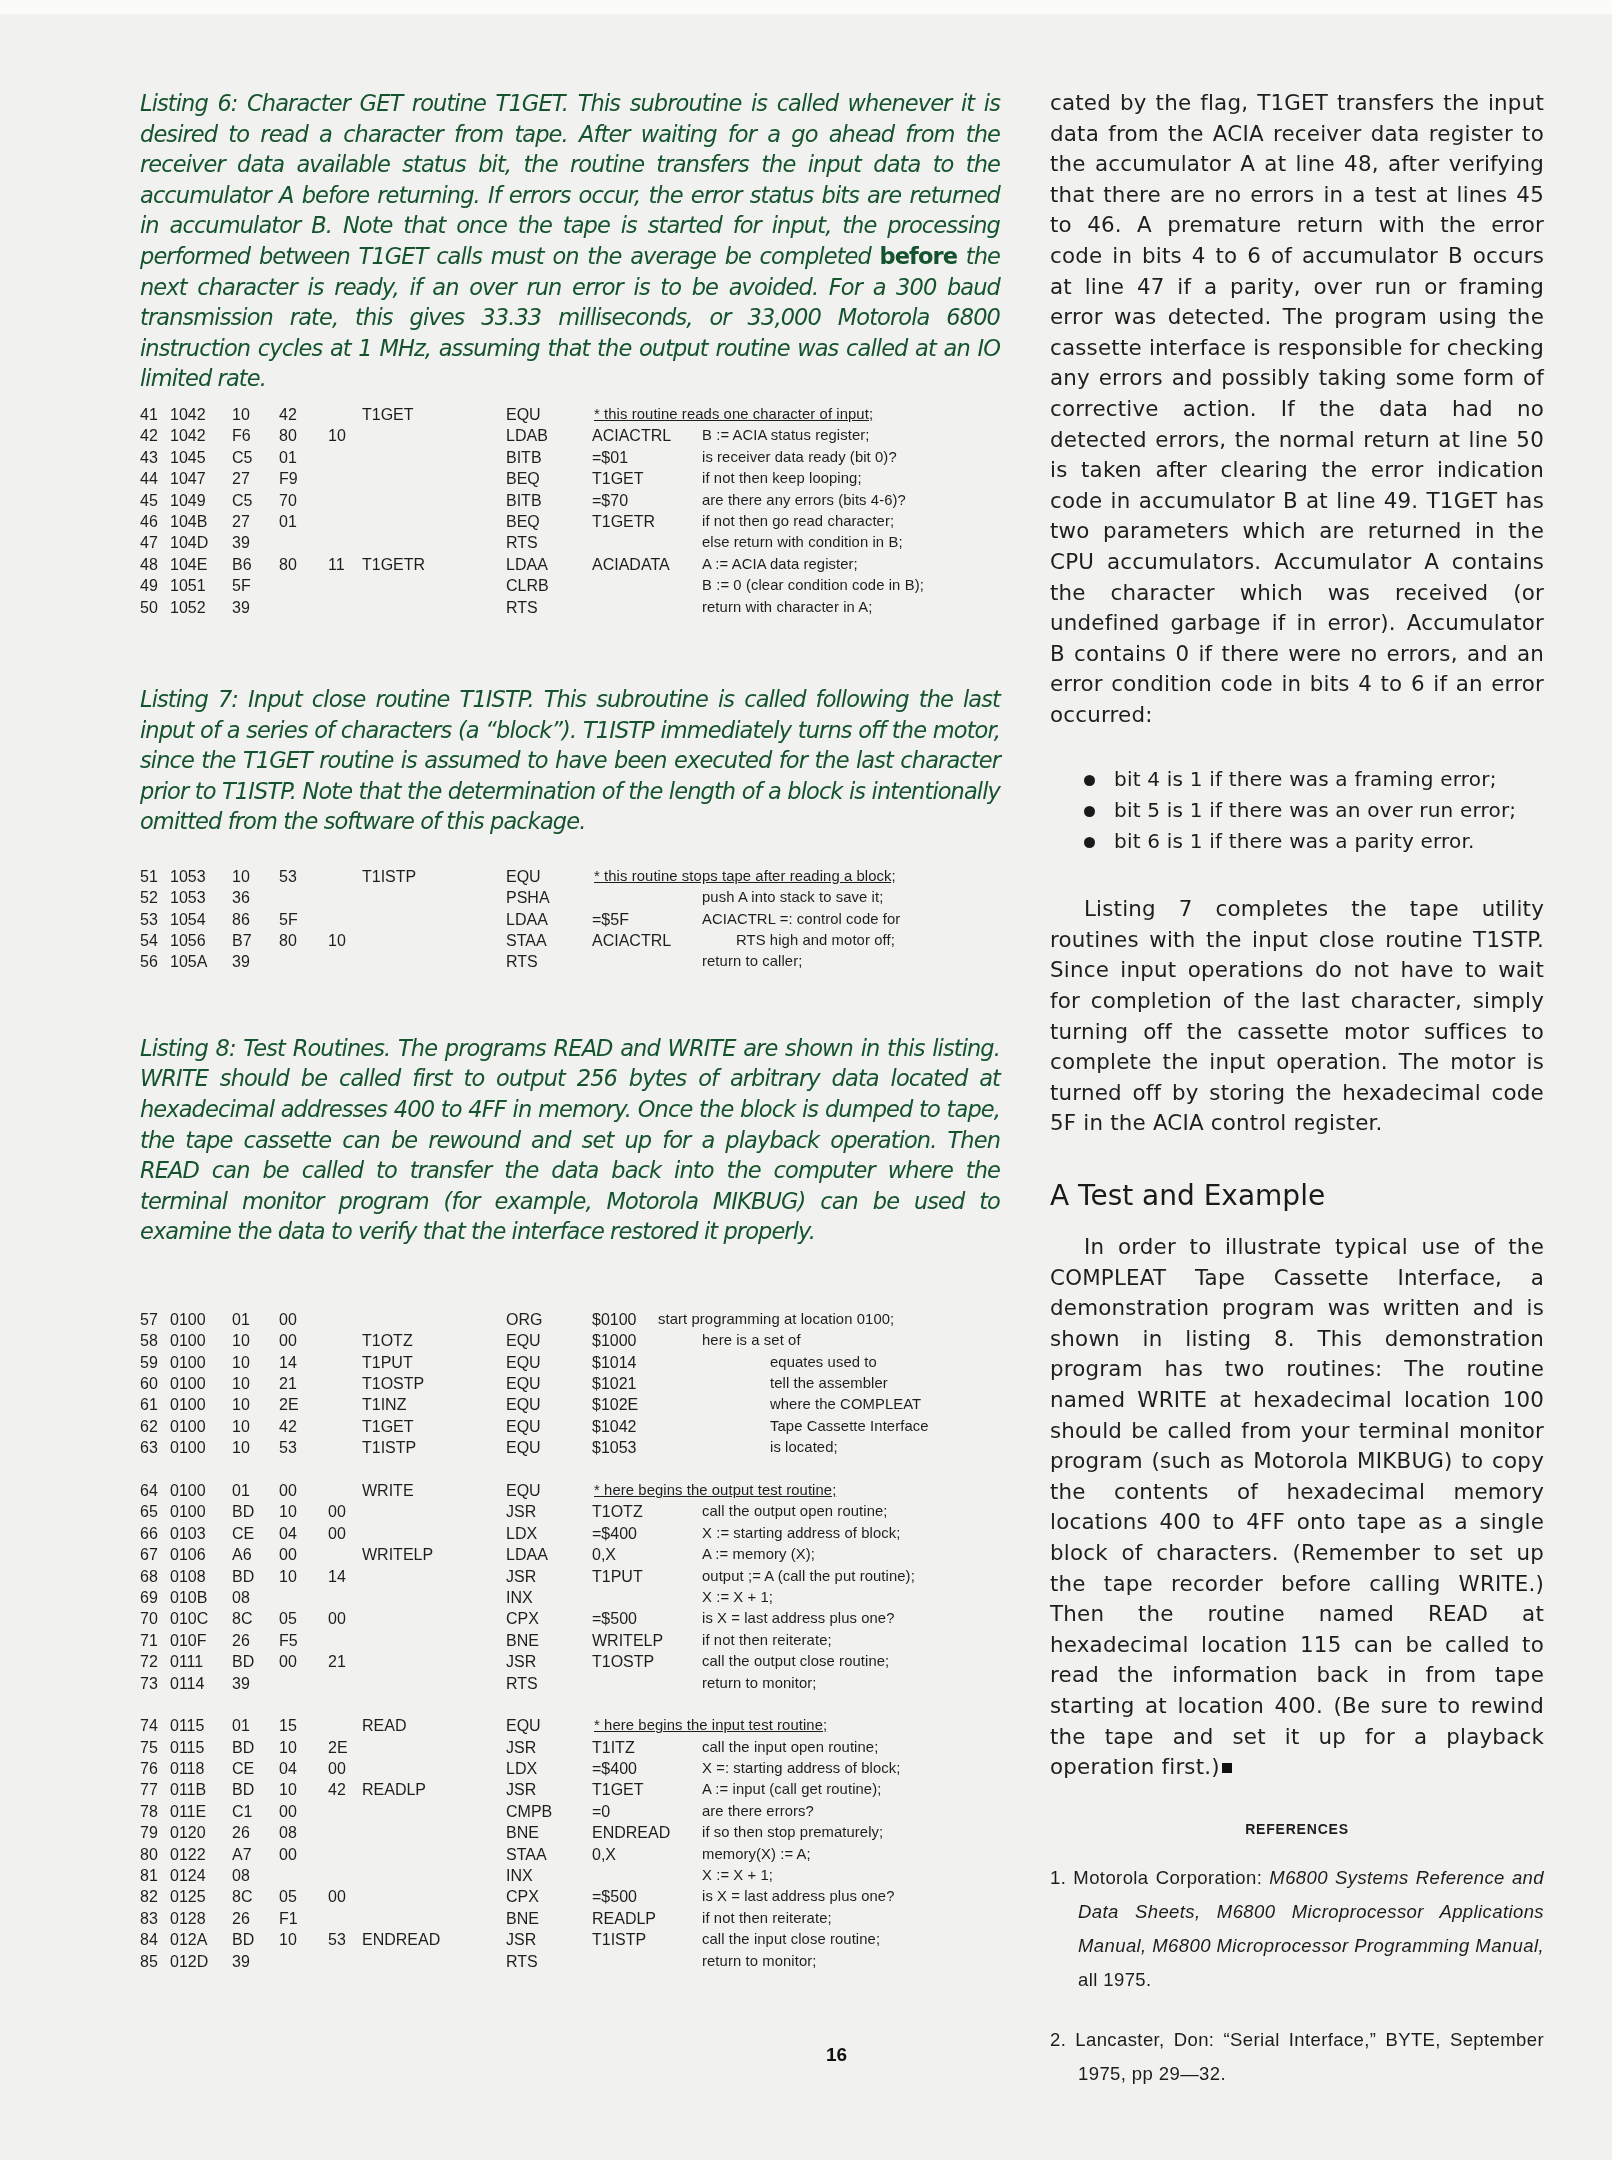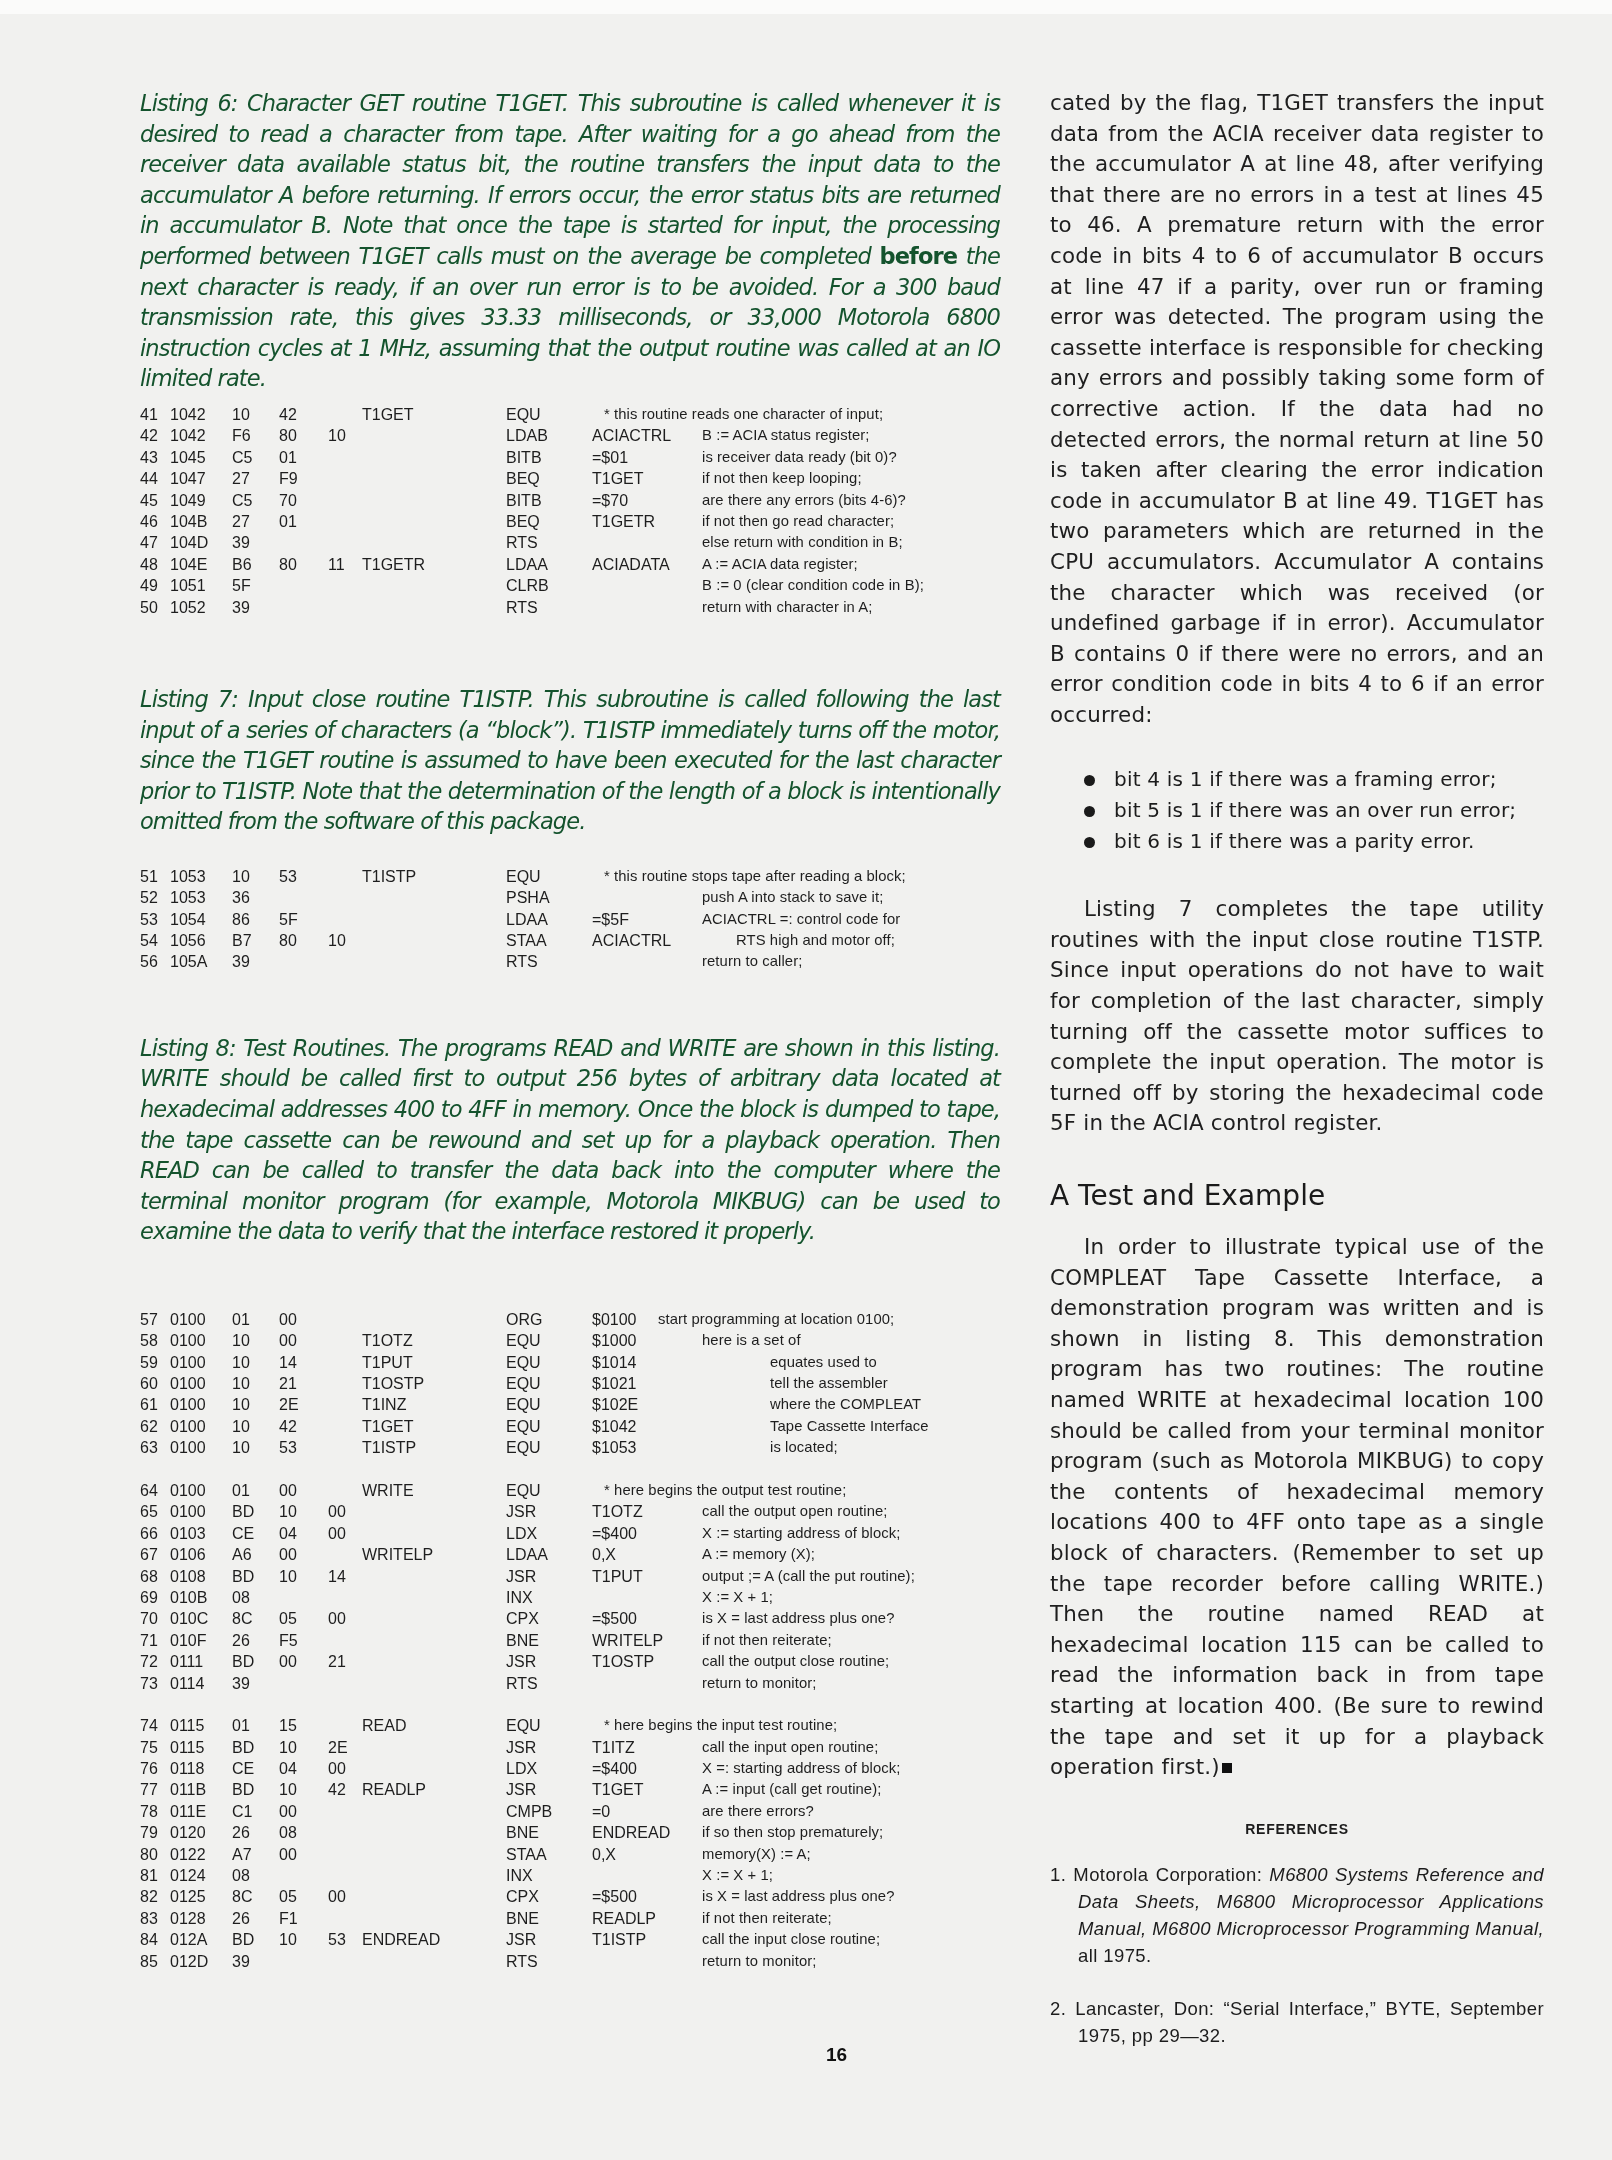--- a/index.html
+++ b/index.html
@@ -43,21 +43,21 @@
   .row span { position: absolute; top: 0; }
   .c-ln { left: 0px; }
   .c-addr { left: 30px; }
   .c-b1 { left: 92px; }
   .c-b2 { left: 139px; }
   .c-b3 { left: 188px; }
   .c-lbl { left: 222px; }
   .c-op { left: 366px; }
   .c-opd { left: 452px; }
   .c-cmt { left: 562px; font-size: 14.8px; letter-spacing: 0.1px; }
-  .c-cmt.star { left: 464px; }
+  .c-cmt.star { left: 454px; text-decoration: underline; }
   .c-cmt.ind1 { left: 562px; }
   .c-cmt.ind2 { left: 596px; }
   .c-cmt.ind3 { left: 630px; }
   .c-cmt.start { left: 518px; }
   .spacer { height: 21.4px; }
 
   .body-text {
     font-family: "DejaVu Sans", sans-serif;
     font-size: 21.4px;
     line-height: 30.6px;
@@ -81,21 +81,21 @@
     font-family: "DejaVu Sans", sans-serif;
     font-size: 28px; margin: 0; font-weight: normal; color: #1a1a1a;
   }
   .refs-head {
     font-family: "Liberation Sans", sans-serif;
     font-weight: bold; font-size: 14px; letter-spacing: 0.8px;
     text-align: center; margin: 0;
   }
   .ref {
     font-family: "Liberation Sans", sans-serif;
-    font-size: 18.5px; line-height: 27px;
+    font-size: 18.5px; line-height: 34px;
     padding-left: 28px; text-indent: -28px; text-align: justify;
     margin: 0; letter-spacing: 0.4px;
   }
   .ref i { font-style: italic; }
   .end-mark { display: inline-block; width: 10px; height: 10px; background: #111; margin-left: 2px; vertical-align: 1px; }
   .page-number {
     position: absolute; left: 826px; top: 2044px;
     font-family: "Liberation Sans", sans-serif;
     font-weight: bold; font-size: 19px; color: #111;
   }

